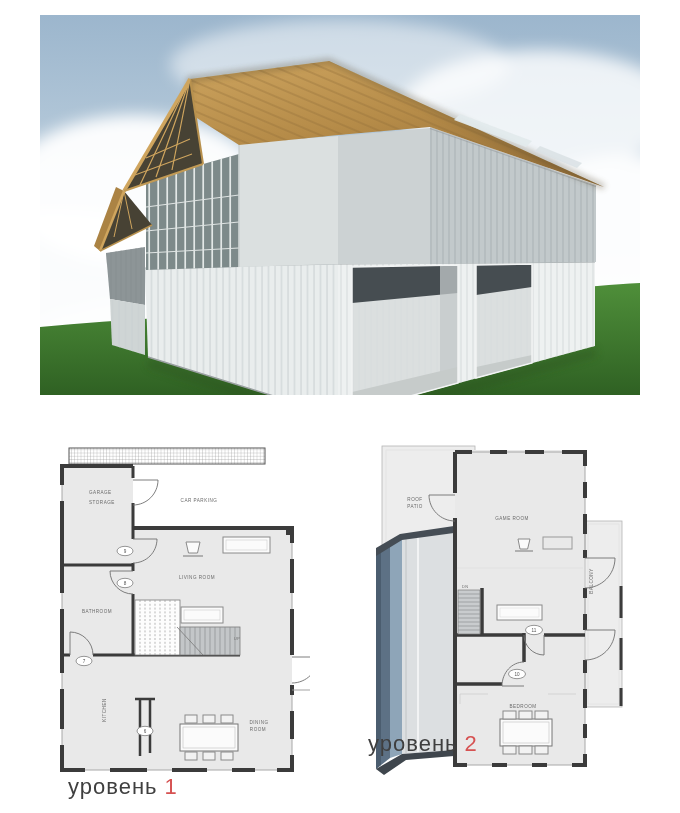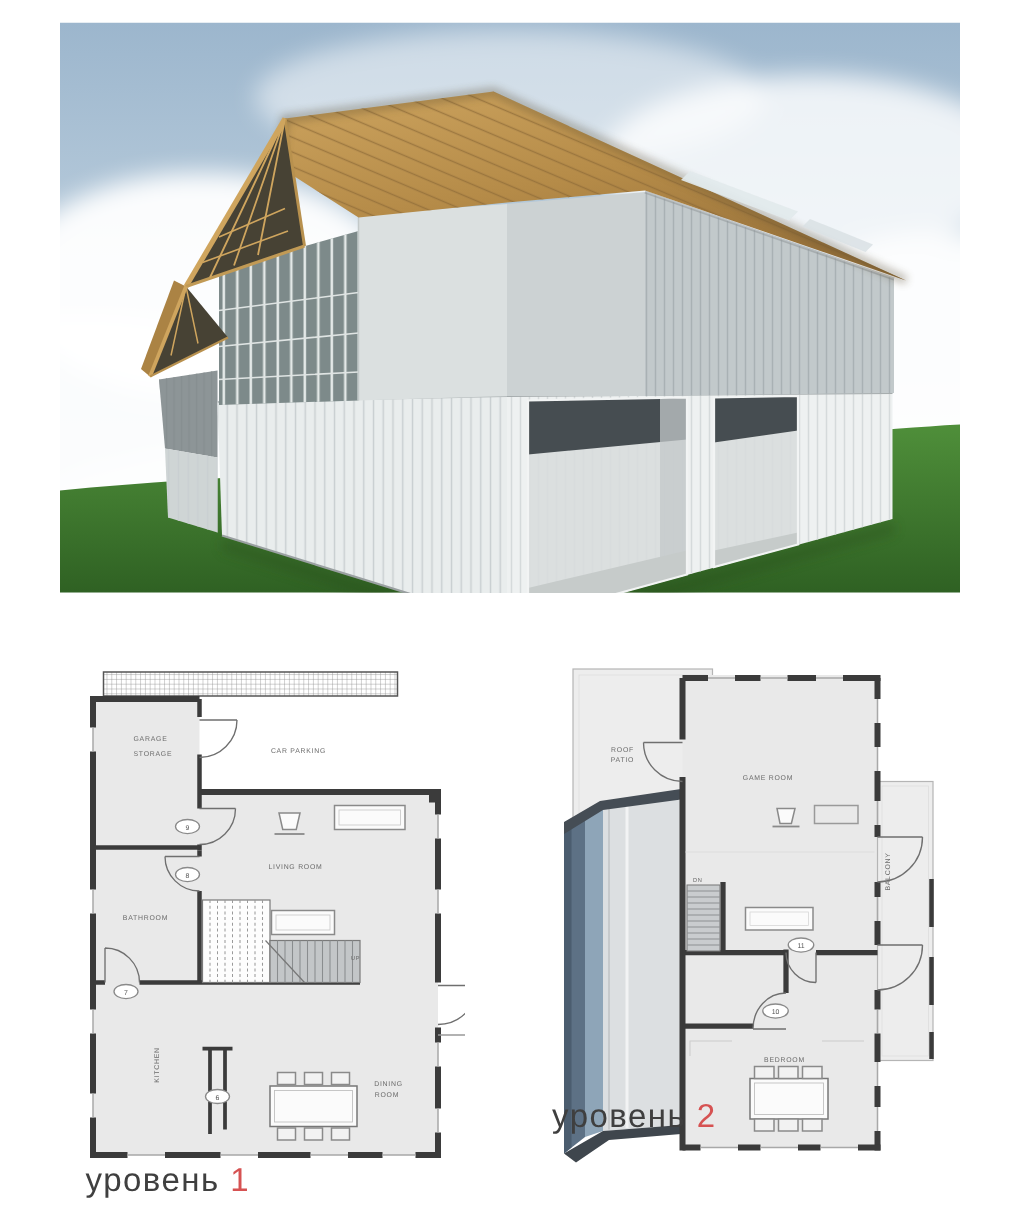--- a/index.html
+++ b/index.html
@@ -350,18 +350,18 @@
   </g>
 
   <g>
     <ellipse cx="162" cy="192" rx="8.5" ry="4.7" fill="#fff" stroke="#8a8a8a" stroke-width=".9"></ellipse>
     <text class="tagtxt" x="162" y="194" text-anchor="middle">11</text>
     <ellipse cx="145" cy="236" rx="8.5" ry="4.7" fill="#fff" stroke="#8a8a8a" stroke-width=".9"></ellipse>
     <text class="tagtxt" x="145" y="238" text-anchor="middle">10</text>
   </g>
 </svg>
 
-<div class="caption" style="left:57px;top:774px">
+<div class="caption" style="left:68px;top:774px">
   <span>уровень</span><span class="num">1</span>
 </div>
 <div class="caption" style="left:368px;top:731px">
   <span>уровень</span><span class="num">2</span>
 </div>
 
 </body></html>

